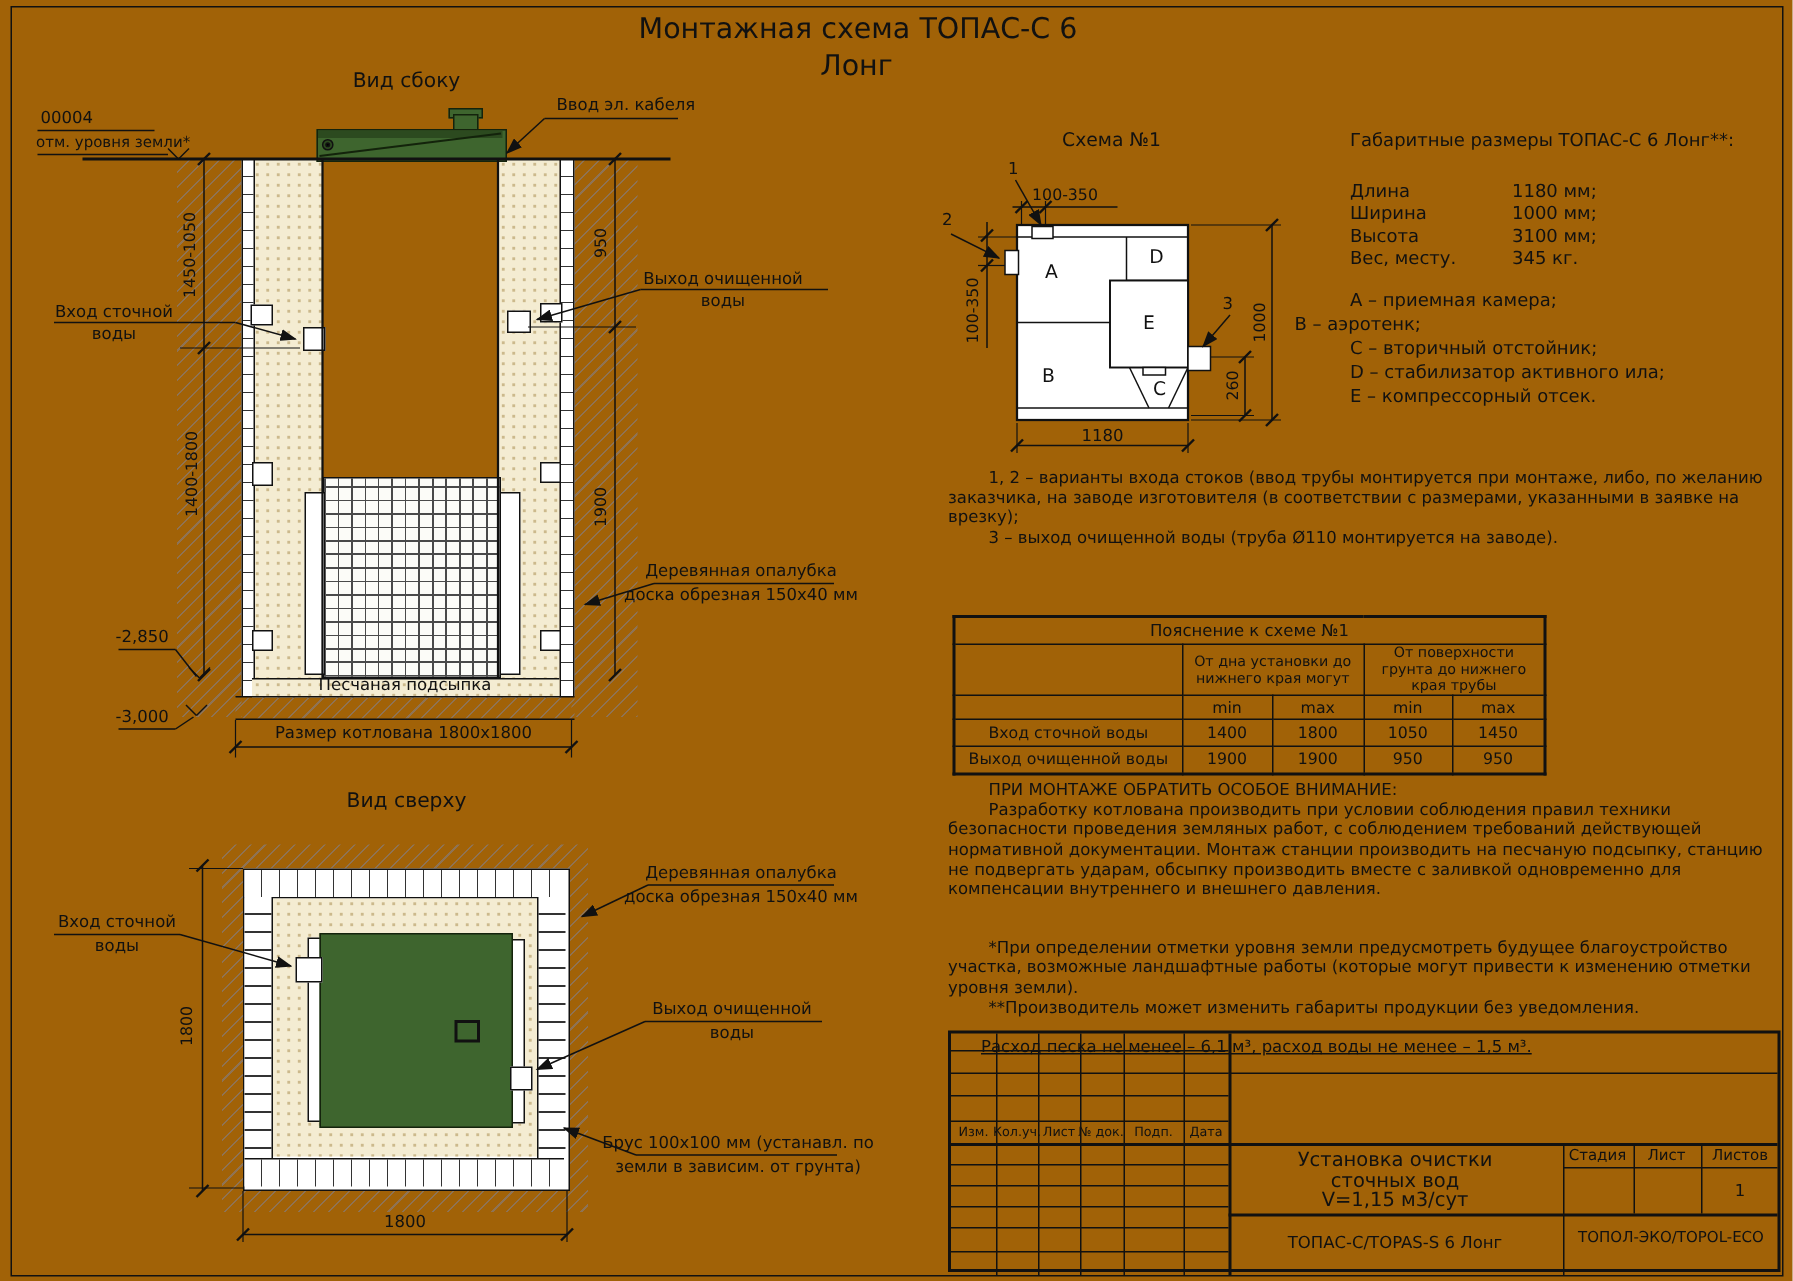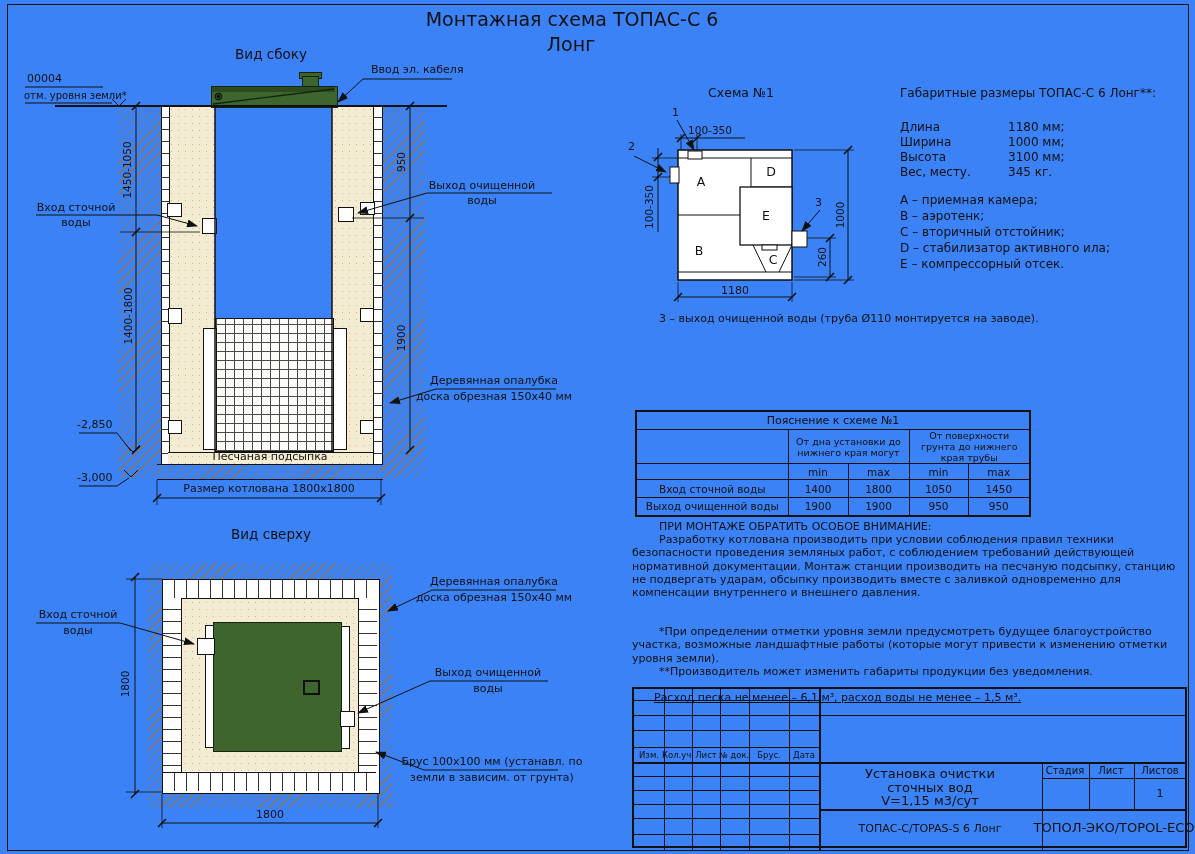--- a/index.html
+++ b/index.html
@@ -1,16 +1,16 @@
 <!DOCTYPE html>
 <html><head>
 <meta charset="utf-8">
 <style>
   html,body{margin:0;padding:0;background:#e8e8e8;}
-  #sheet{position:relative;width:1195px;height:854px;background:#3b82f6;overflow:hidden;
+  #sheet{position:relative;width:1195px;height:854px;background:#a16207;overflow:hidden;
          font-family:"DejaVu Sans",sans-serif;color:#111;}
   .abs{position:absolute;}
   .frame{border:1.5px solid #111;}
   .lab{position:absolute;white-space:nowrap;font-size:11px;line-height:12px;}
   .c{transform:translateX(-50%);}
   .vlab{position:absolute;white-space:nowrap;font-size:10.5px;transform:translate(-50%,-50%) rotate(-90deg);}
   .clab{position:absolute;white-space:nowrap;font-size:12.5px;transform:translate(-50%,-50%);}
   .hatch{background-image:repeating-linear-gradient(135deg,transparent 0 6px,#8f7354 6px 7px);}
   .sand{background-color:#f4ecd2;background-image:radial-gradient(#ccb98c 0.9px,transparent 1px);background-size:7px 7px;}
   .fwv{background:#fff;border-left:1.5px solid #111;border-right:1.5px solid #111;
@@ -259,27 +259,28 @@
     <div class="lab" style="left:1008px;top:121px;font-size:12px;">1180 мм;</div>
     <div class="lab" style="left:900px;top:136px;font-size:12px;">Ширина</div>
     <div class="lab" style="left:1008px;top:136px;font-size:12px;">1000 мм;</div>
     <div class="lab" style="left:900px;top:151px;font-size:12px;">Высота</div>
     <div class="lab" style="left:1008px;top:151px;font-size:12px;">3100 мм;</div>
     <div class="lab" style="left:900px;top:166px;font-size:12px;">Вес, месту.</div>
     <div class="lab" style="left:1008px;top:166px;font-size:12px;">345 кг.</div>
   </div>
   <div>
     <div class="lab" style="left:900px;top:194px;font-size:12px;">А – приемная камера;</div>
-    <div class="lab" style="left:900px;top:210px;font-size:12px;">В – аэротенк;</div>
+    <div class="lab" style="left:863px;top:210px;font-size:12px;">В – аэротенк;</div>
     <div class="lab" style="left:900px;top:226px;font-size:12px;">С – вторичный отстойник;</div>
     <div class="lab" style="left:900px;top:242px;font-size:12px;">D – стабилизатор активного ила;</div>
     <div class="lab" style="left:900px;top:258px;font-size:12px;">Е – компрессорный отсек.</div>
   </div>
 
   <div class="notes" style="left:632px;top:312px;width:558px;">
+    <p>1, 2 – варианты входа  стоков (ввод трубы монтируется при монтаже, либо, по желанию заказчика, на заводе изготовителя (в соответствии с размерами, указанными в заявке на врезку);</p>
     <p>3 – выход очищенной воды (труба Ø110 монтируется на заводе).</p>
   </div>
 
   <table class="exp">
     <colgroup>
         <col style="width:152px">
         <col style="width:60px">
         <col style="width:61px">
         <col style="width:59px">
         <col style="width:62px">
@@ -347,28 +348,28 @@
     <div class="hl" style="left:0;top:115px;width:185px;"></div>
     <div class="hl" style="left:0;top:129px;width:185px;"></div>
     <div class="hl" style="left:0;top:145px;width:185px;"></div>
     <div class="hl" style="left:408px;top:89px;width:143px;"></div>
     <div class="hl" style="left:185px;top:120px;width:366px;height:1.5px;"></div>
 
     <div class="tb-lab" style="left:15px;top:61px;">Изм.</div>
     <div class="tb-lab" style="left:44px;top:61px;">Кол.уч.</div>
     <div class="tb-lab" style="left:72px;top:61px;">Лист</div>
     <div class="tb-lab" style="left:100px;top:61px;">№ док.</div>
-    <div class="tb-lab" style="left:135px;top:61px;">Брус.</div>
+    <div class="tb-lab" style="left:135px;top:61px;">Подп.</div>
     <div class="tb-lab" style="left:170px;top:61px;">Дата</div>
 
     <div class="tb-lab" style="left:296px;top:77px;font-size:13px;">Установка очистки</div>
     <div class="tb-lab" style="left:296px;top:91px;font-size:13px;">сточных вод</div>
     <div class="tb-lab" style="left:296px;top:104px;font-size:13px;">V=1,15 м3/сут</div>
     <div class="tb-lab" style="left:296px;top:133px;font-size:11px;">ТОПАС-С/TOPAS-S 6 Лонг</div>
 
     <div class="tb-lab" style="left:431px;top:76px;font-size:10px;">Стадия</div>
     <div class="tb-lab" style="left:477px;top:76px;font-size:10px;">Лист</div>
     <div class="tb-lab" style="left:526px;top:76px;font-size:10px;">Листов</div>
     <div class="tb-lab" style="left:526px;top:98px;font-size:11px;">1</div>
-    <div class="tb-lab" style="left:480px;top:131px;font-size:13px;text-align:center;">ТОПОЛ-ЭКО/TOPOL-ECO</div>
+    <div class="tb-lab" style="left:480px;top:131px;font-size:10px;text-align:center;">ТОПОЛ-ЭКО/TOPOL-ECO</div>
   </div>
 
 </div>
 
 </body></html>

